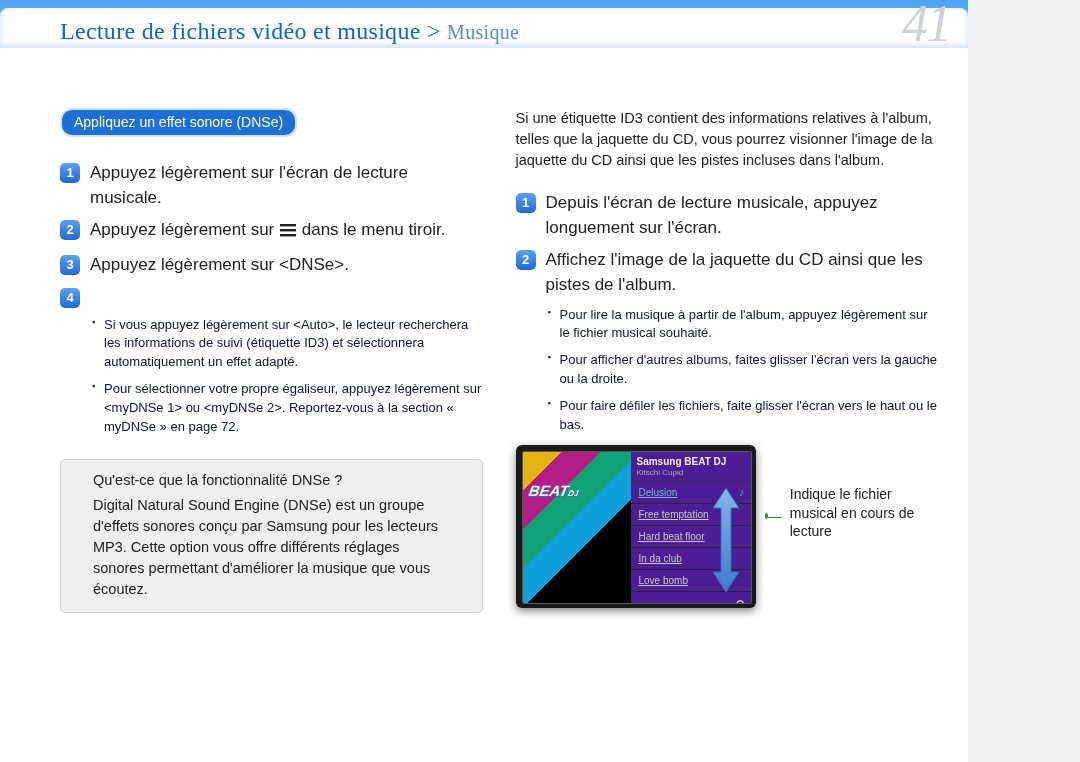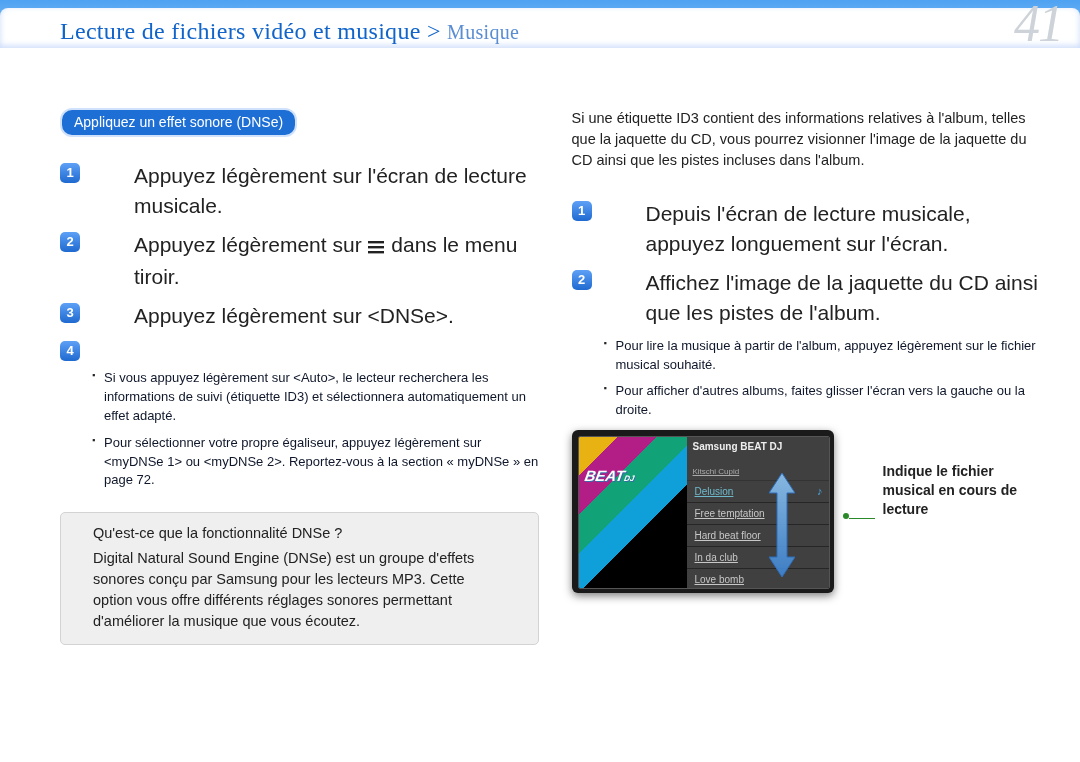--- a/index.html
+++ b/index.html
@@ -1,52 +1,52 @@
 <!DOCTYPE html>
 <html><head>
 <meta charset="utf-8">
 <style>
   html,body{margin:0;padding:0;font-family:Arial,Helvetica,sans-serif;background:#f0f0f0;}
-  .page{width:1080px;height:762px;background:#fff;position:relative;box-sizing:border-box;}
+  .page{width:968px;height:762px;background:#fff;position:relative;box-sizing:border-box;}
   .header-bar{height:48px;background:linear-gradient(to bottom,#4ea2f2,#7abaf6 60%,#fff 100%);position:relative;}
   .header-inner{position:absolute;bottom:0;left:0;right:0;background:#fff;height:40px;border-top-left-radius:8px;border-top-right-radius:8px;box-shadow:0 -2px 6px rgba(100,150,240,.35) inset;}
   .crumbs{position:absolute;left:60px;top:18px;font-family:'Times New Roman',serif;font-size:24px;color:#1164c9;letter-spacing:.3px;white-space:nowrap;}
   .crumbs .sub{color:#5a8dd2;font-size:20px;}
   .page-number{position:absolute;right:18px;top:-6px;font-family:'Times New Roman',serif;font-style:italic;font-size:52px;color:#cdd3d8;letter-spacing:-2px;}
   .body{display:flex;position:absolute;top:108px;left:60px;right:30px;bottom:20px;gap:33px;}
   .col{flex:1;min-width:0;}
   .section-pill{display:inline-block;background:#1d6fd6;color:#fff;font-size:14px;padding:4px 12px 5px;border-radius:12px;border:2px solid #cfe1fb;margin-bottom:18px;}
   .num-row{display:flex;align-items:flex-start;margin:6px 0 8px;}
   .num{flex:none;width:20px;height:20px;border-radius:5px;background:linear-gradient(to bottom,#5da0f6,#1f6ad0);color:#fff;font-size:13px;font-weight:bold;text-align:center;line-height:20px;margin-right:10px;margin-top:2px;}
-  .num-text{font-size:21px;color:#222;line-height:1.45;margin-left:44px;}
+  .num-text{font-size:17px;color:#222;line-height:1.45;}
   .inline-icon{display:inline-block;vertical-align:-2px;margin:0 1px;}
   .bullet-list{margin:6px 0 0 32px;}
   .bullet{position:relative;padding-left:12px;font-size:13px;color:#0f172a;line-height:1.45;margin:4px 0 8px;}
   .bullet::before{content:'▪';position:absolute;left:0;top:0;font-size:9px;color:#222;}
   .info-box{margin-top:22px;background:#efefef;border:1px solid #d3d3d3;border-radius:5px;padding:10px 32px 12px;font-size:14.5px;color:#222;line-height:1.45;}
   .info-box .q{margin-bottom:4px;}
-  .intro{font-size:14.5px;color:#222;line-height:1.45;margin-bottom:28px;}
+  .intro{font-size:14.5px;color:#222;line-height:1.45;margin-bottom:20px;}
   
   .device-row{display:flex;align-items:flex-start;margin-top:10px;}
   .device{width:262px;height:163px;border-radius:6px;background:#1a1a1a;padding:6px;box-sizing:border-box;box-shadow:0 3px 8px rgba(0,0,0,.5);}
   .screen{width:100%;height:100%;background:#000;border:1px solid #555;border-radius:2px;display:flex;overflow:hidden;position:relative;}
   .art{width:108px;height:100%;background:linear-gradient(135deg,#e8b312 0 15%,#b21d86 15% 30%,#11a278 30% 45%,#0fa0d9 45% 60%,#000 60% 100%);position:relative;}
   .beat{position:absolute;top:30px;left:6px;color:#fff;font-family:Arial,sans-serif;font-weight:900;font-style:italic;font-size:15px;transform:skewX(-10deg);text-shadow:1px 1px 0 #3b68a8;}
   .beat .dj{font-size:8px;font-style:italic;}
-  .tracks{flex:1;background:#404040;}
+  .tracks{flex:1;background:#4c1d95;}
   .thead{font-size:10px;color:#eee;padding:4px 6px;border-bottom:1px solid #333;}
   .thead .t1{font-weight:bold;}
-  .thead .t2{font-size:8px;color:#aaa;margin-top:15px;text-decoration:underline;}
+  .thead .t2{font-size:8px;color:#aaa;margin-top:1px;}
   .trk{font-size:10px;color:#c7c7c7;padding:5px 8px;border-bottom:1px solid #262626;position:relative;text-decoration:underline;}
   .trk.sel{color:#6fb9cc;}
   .trk .note{position:absolute;right:6px;top:4px;color:#49a3d4;font-size:11px;}
   .back-row{text-align:right;padding:3px 6px;}
   .back-row .bicon{color:#ddd;font-size:13px;}
   .arrow-blue{position:absolute;left:190px;top:36px;width:26px;height:104px;pointer-events:none;}
-  .leader{display:flex;align-items:flex-end;margin-left:10px;margin-top:32px;font-weight:bold;}
+  .leader{display:flex;align-items:center;margin-left:10px;margin-top:40px;}
   .leader-line{width:26px;height:0;border-top:1.5px solid #2a8a2a;margin-top:8px;}
   .leader-dot{width:6px;height:6px;background:#2a8a2a;border-radius:50%;margin-left:-1px;margin-top:5px;}
   .leader-txt{font-size:14px;color:#222;line-height:1.35;margin-left:8px;max-width:150px;}
 </style>
 </head>
 <body>
 
 <div class="page">
   <div class="header-bar">
     <div class="header-inner"></div>
@@ -107,20 +107,21 @@
         <div class="num-text">Depuis l'écran de lecture musicale, appuyez longuement sur l'écran.</div>
       </div>
       <div class="num-row">
         <div class="num">2</div>
         <div class="num-text">Affichez l'image de la jaquette du CD ainsi que les pistes de l'album.</div>
       </div>
 
       <div class="bullet-list">
         <div class="bullet">Pour lire la musique à partir de l'album, appuyez légèrement sur le fichier musical souhaité.</div>
         <div class="bullet">Pour afficher d'autres albums, faites glisser l'écran vers la gauche ou la droite.</div>
+        <div class="bullet">Pour faire défiler les fichiers, faite glisser l'écran vers le haut ou le bas.</div>
       </div>
 
       <div class="device-row">
         <div class="device">
           <div class="screen">
             <div class="art">
               <div class="beat">
                 <span>BEAT</span><span class="dj">DJ</span>
               </div>
             </div>

